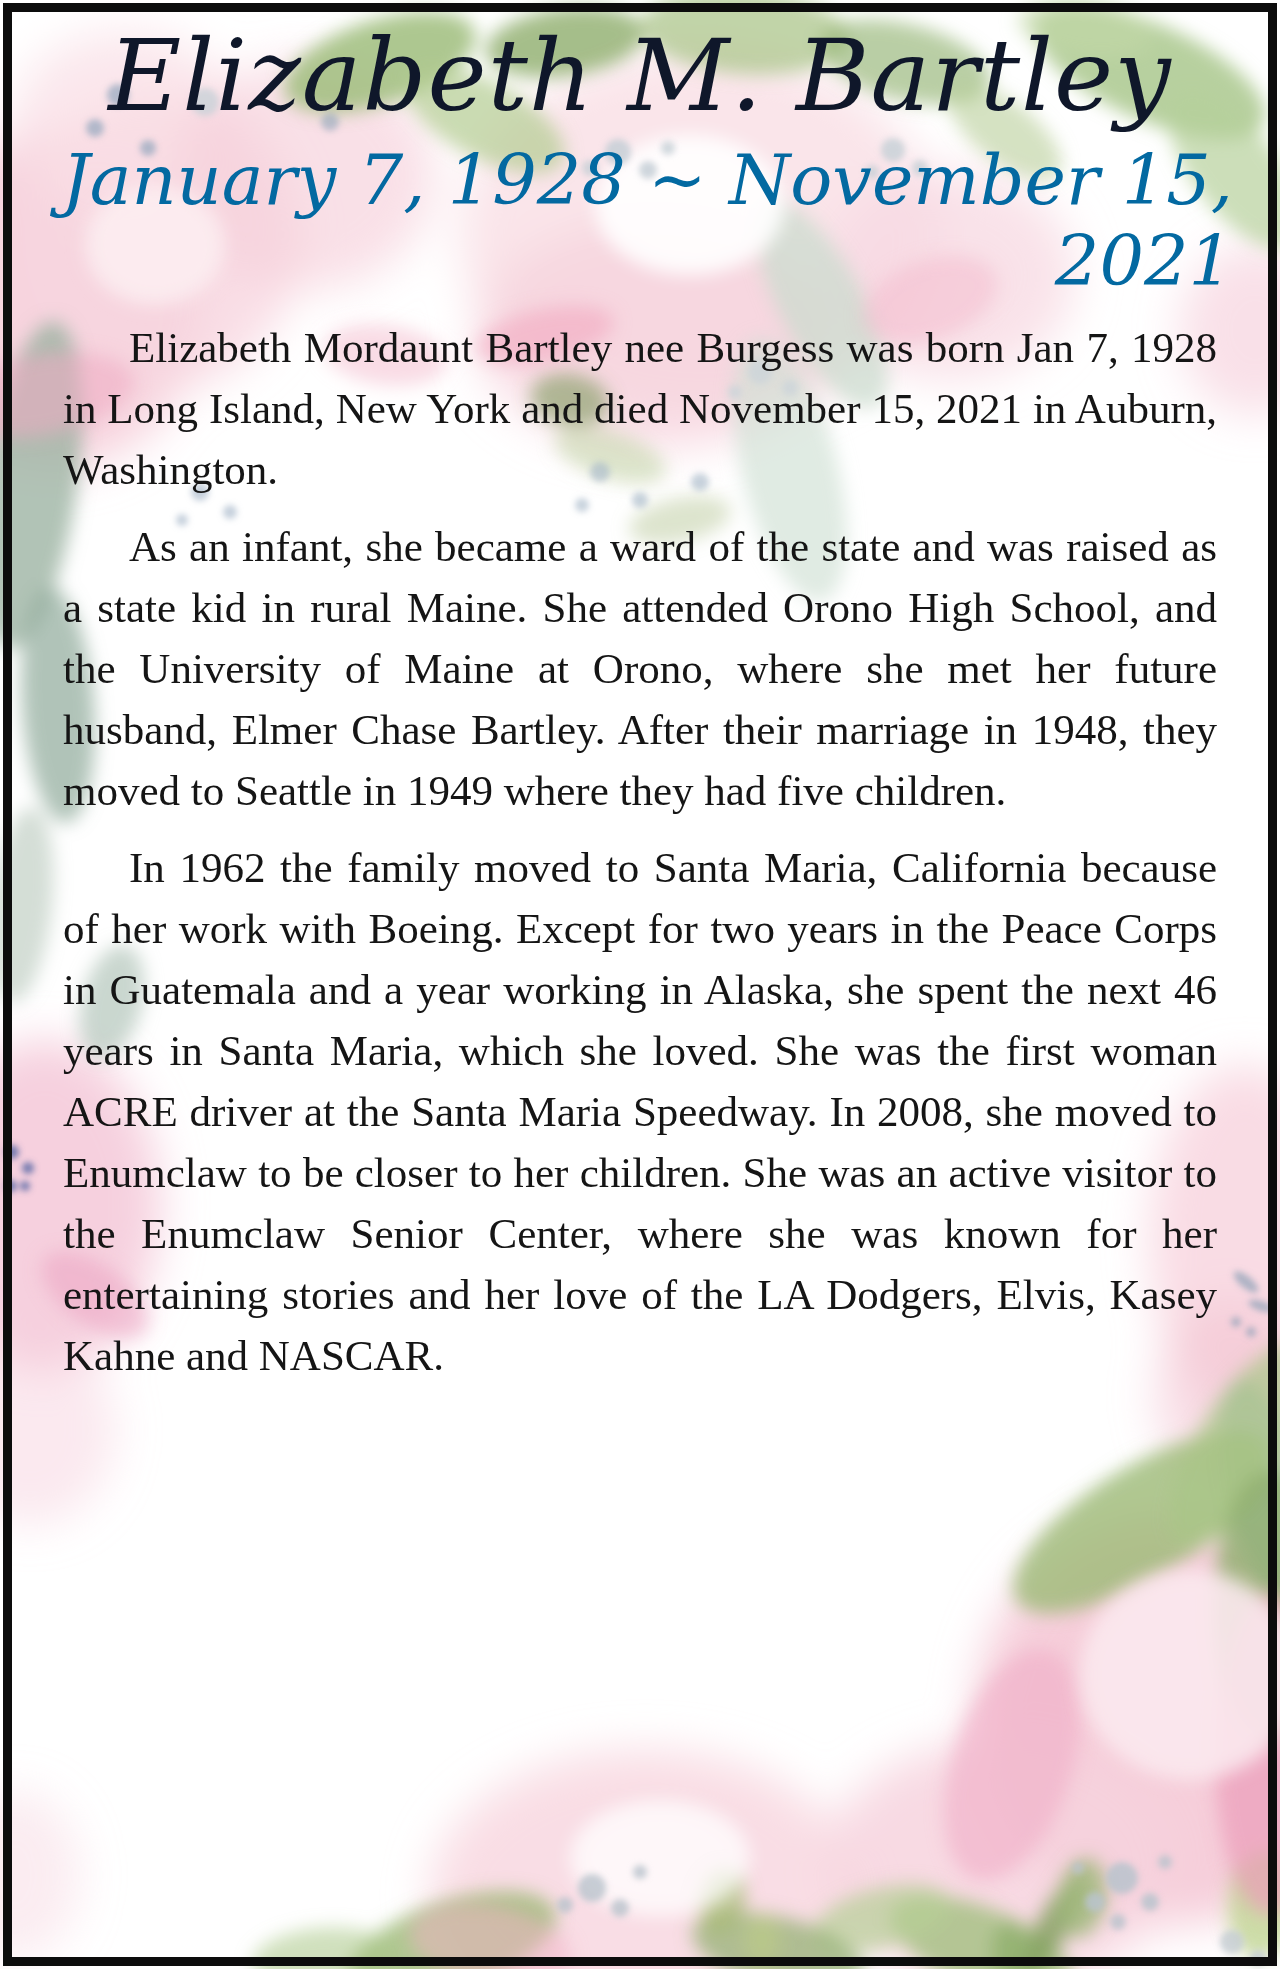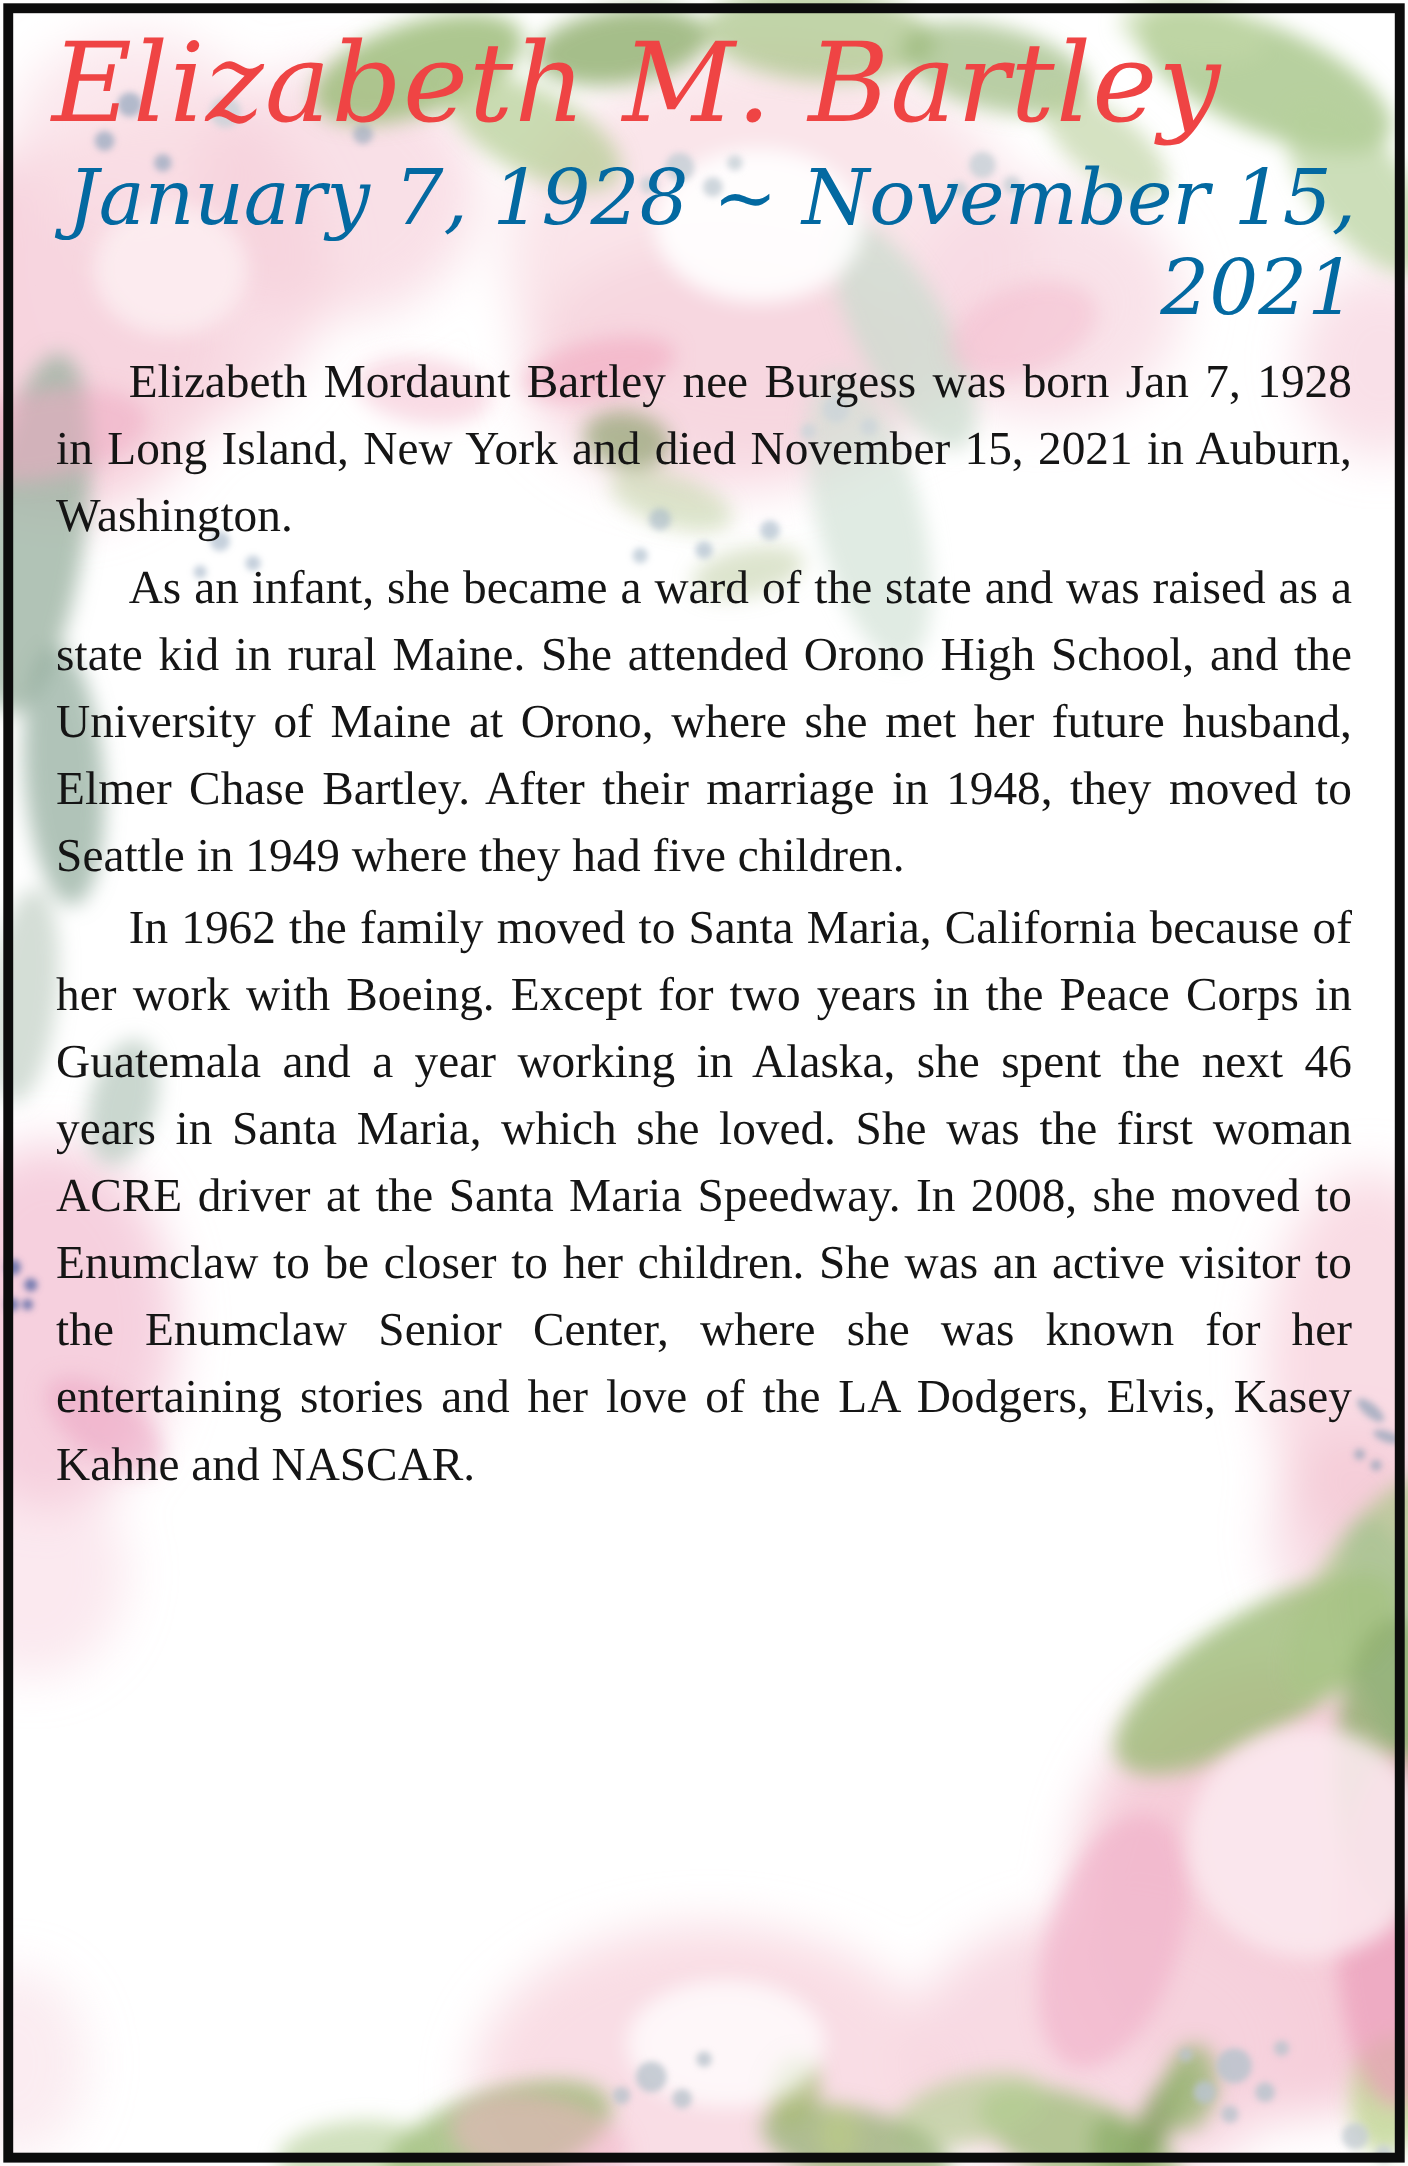--- a/index.html
+++ b/index.html
@@ -11,29 +11,29 @@
   .frame {
     position:absolute; inset:3px;
     border:9px solid #0c0c0c;
     z-index:3; pointer-events:none;
   }
   svg.floral { position:absolute; left:0; top:0; width:1280px; height:1969px; z-index:0; }
   .content { position:relative; z-index:1; padding:0 47px; }
   .name {
     font-family:"DejaVu Serif", serif; font-style:italic; font-weight:500;
     font-size:100px; line-height:1.12; letter-spacing:1px;
-    margin:20px 0 2px; color:#ef4444;
+    text-align:center; margin:20px 0 2px; color:#0f172a;
   }
   .dates {
     font-family:"DejaVu Serif", serif; font-style:italic; font-weight:500;
     font-size:70px; line-height:1.15;
     text-align:right; margin:8px 0 16px; color:#0369a1;
   }
   .body p {
-    font-size:43px; line-height:61px; margin:4px;
+    font-size:43px; line-height:61px; margin:16px;
     text-align:justify; text-indent:66px; color:#151515;
   }
 </style>
 </head>
 <body>
 
 <div class="card">
 
   <svg class="floral" viewBox="0 0 1280 1969" preserveAspectRatio="none" aria-hidden="true">
     <defs>

